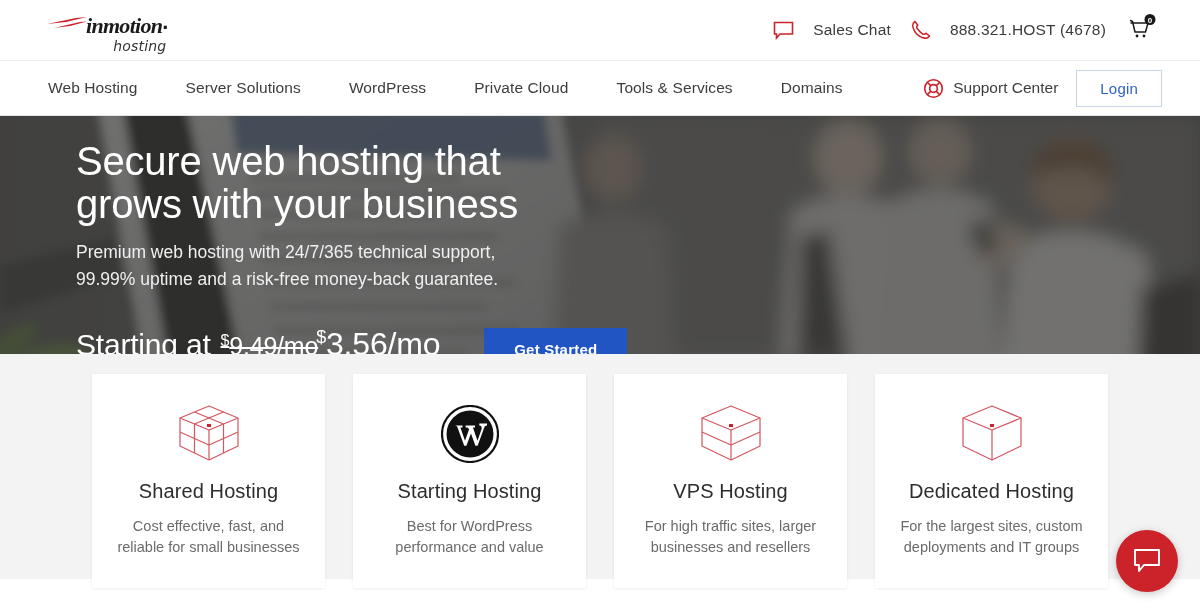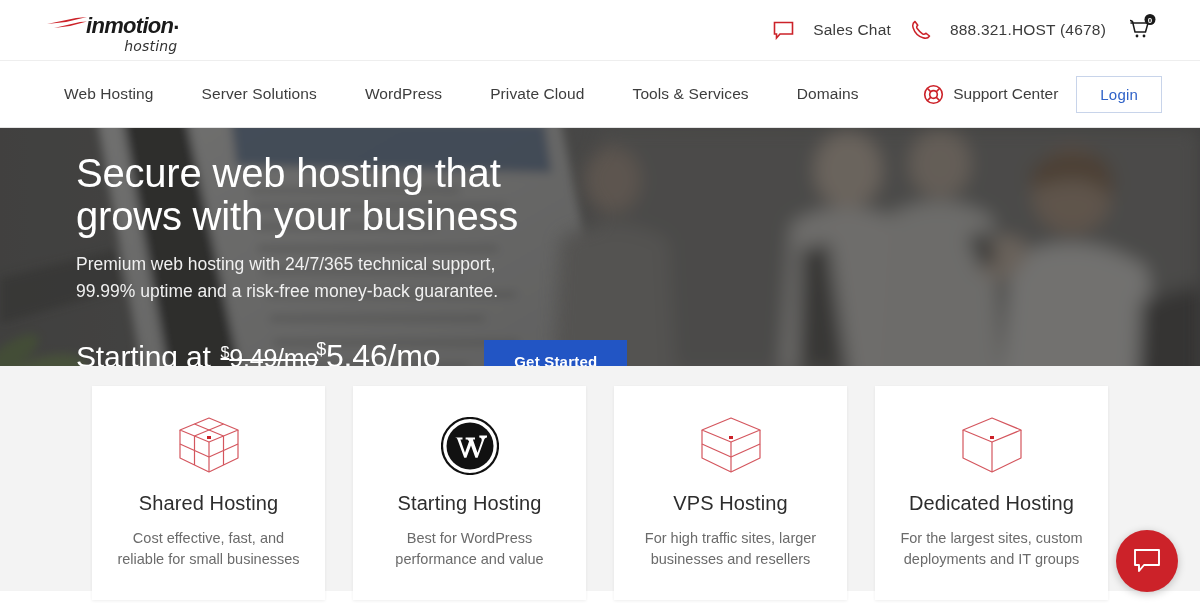--- a/index.html
+++ b/index.html
@@ -22,21 +22,21 @@
   .logo {
     display: flex;
     flex-direction: column;
     align-items: flex-start;
     position: relative;
     padding-left: 6px;
   }
   .logo-row { display: flex; align-items: center; }
   .logo-swoosh { display: block; }
   .logo-word {
-    font-family: Liberation Sans, sans-serif;
+    font-family: Liberation Serif, serif;
     font-style: italic;
     font-weight: bold;
     font-size: 22px;
     letter-spacing: -0.7px;
     color: #1a1a1a;
     line-height: 1;
     margin-left: -2px;
     margin-top: 8px;
   }
   .logo-dot { color: #1a1a1a; font-size: 22px; font-weight: bold; }
@@ -63,27 +63,27 @@
     font-size: 15.5px;
     color: #3b3b3b;
     cursor: pointer;
     white-space: nowrap;
   }
   .top-link .txt { letter-spacing: 0.2px; }
   .cart-wrap { position: relative; cursor: pointer; padding: 2px 4px 0 4px; }
 
   
   .navbar {
-    height: 68px;
+    height: 56px;
     border-top: 1px solid #eee;
     border-bottom: 1px solid #e4e4e4;
     display: flex;
     align-items: center;
     justify-content: space-between;
-    padding: 0 38px 0 64px;
+    padding: 0 38px 0 48px;
     background: #fff;
   }
   .nav-items { display: flex; align-items: center; }
   .nav-item {
     font-size: 15.5px;
     color: #3d3d3d;
     margin-right: 48px;
     cursor: pointer;
     white-space: nowrap;
     letter-spacing: 0.1px;
@@ -383,21 +383,21 @@
 
     <p class="hero-sub">
       <span>Premium web hosting with 24/7/365 technical support,</span><br>
       <span>99.99% uptime and a risk-free money-back guarantee.</span>
     </p>
 
     <div class="hero-price-row">
       <div class="price-text">
         <span class="price-label">Starting at</span>
         <span class="price-old"><span class="cur">$</span><span>9.49/mo</span></span>
-        <span class="price-new"><span class="cur">$</span><span>5.46/mo</span></span>
+        <span class="price-new"><span class="cur">$</span><span>3.56/mo</span></span>
       </div>
       <button class="cta-btn">Get Started</button>
     </div>
   </div>
 </div>
 
 <div class="cards-section">
   <div class="cards">
 
     <div class="card">

